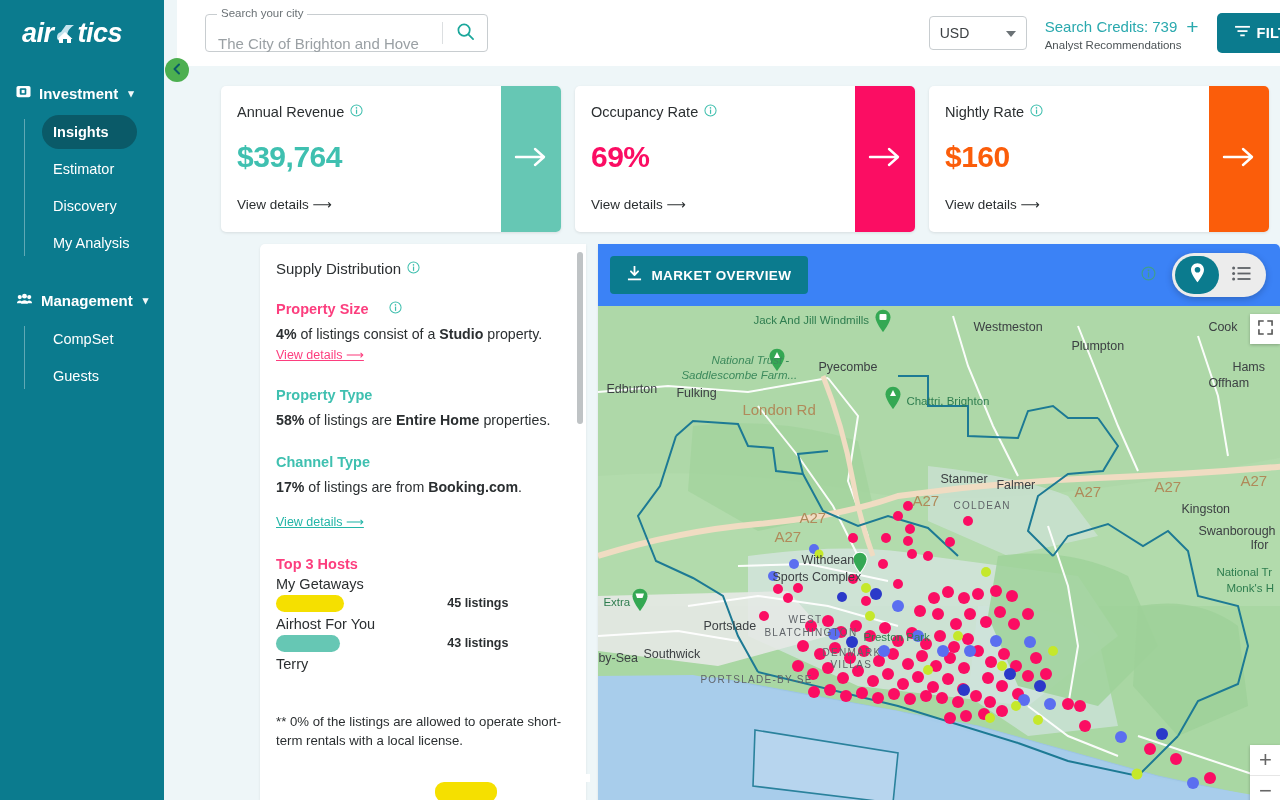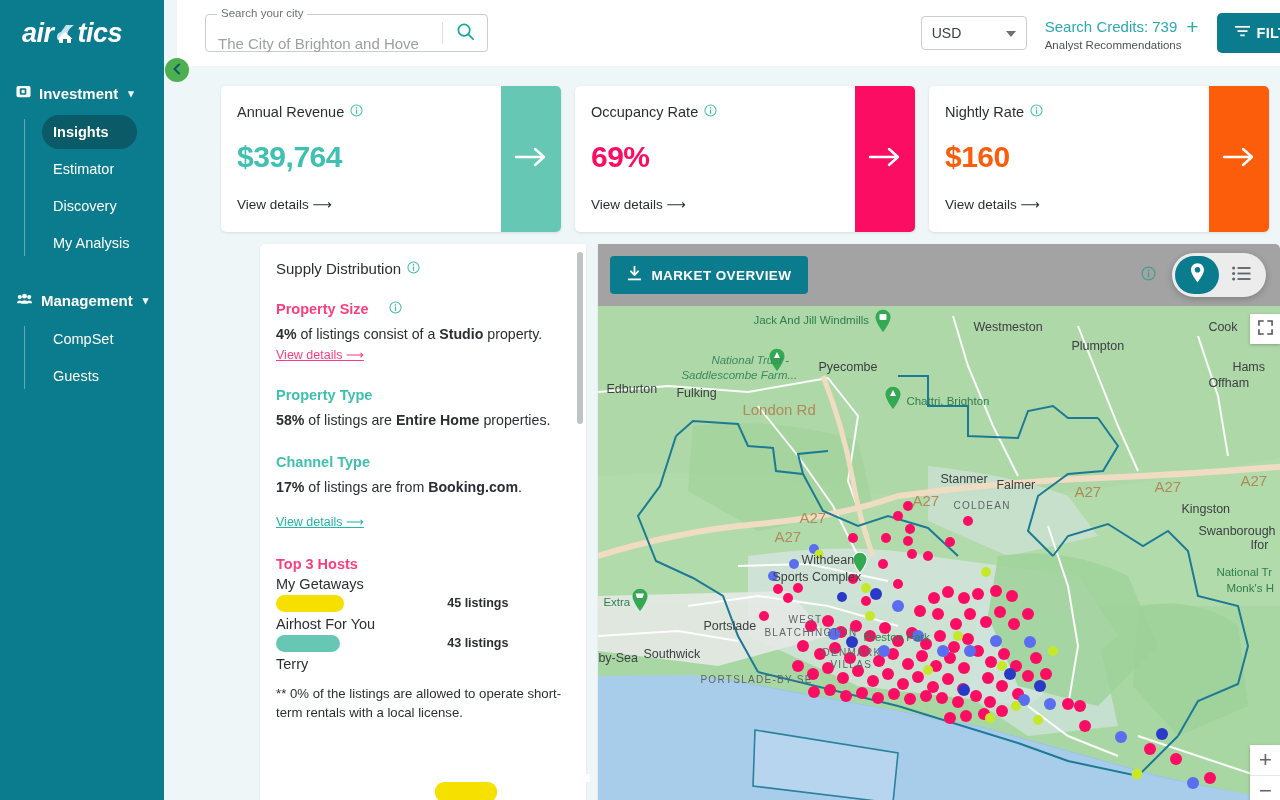--- a/index.html
+++ b/index.html
@@ -80,21 +80,21 @@
   }
   .search-input::placeholder { color: #9aa0a4; }
   .search-divider { width: 1px; height: 22px; background: #dcdfe1; }
   .search-btn {
     width: 44px; display: flex; align-items: center; justify-content: center;
     cursor: pointer; background: transparent; border: 0;
   }
 
   .top-right { margin-left: auto; display: flex; align-items: center; gap: 18px; padding-right: 0; }
   .currency-select {
-    width: 106px; height: 34px; border: 1px solid #c8cdd0; border-radius: 4px;
+    width: 98px; height: 34px; border: 1px solid #c8cdd0; border-radius: 4px;
     display: flex; align-items: center; justify-content: space-between;
     padding: 0 10px; font-size: 14px; color: #3c4043; cursor: pointer;
     background: #fff;
   }
   .credits-block { text-align: left; }
   .credits-line { display: flex; align-items: center; gap: 9px; }
   .credits-text { color: #2aa9ae; font-size: 15px; }
   .credits-plus { color: #2aa9ae; font-size: 21px; line-height: 1; cursor: pointer; }
   .credits-sub { font-size: 11.5px; color: #4c5356; margin-top: 2px; }
   .filter-btn {
@@ -141,38 +141,38 @@
   .view-link { font-size: 12.5px; margin-top: 3px; display: inline-block; text-decoration: underline; cursor: pointer; }
   .view-link.pink { color: #fc3e7e; }
   .view-link.teal { color: #23b5a7; }
 
   .hosts-head { color: #fc3e7e; font-weight: bold; font-size: 14.5px; margin-top: 26px; }
   .host-row { margin-top: 4px; }
   .host-name { font-size: 14.5px; color: #2b2f31; }
   .host-bar-line { display: flex; align-items: center; justify-content: space-between; margin-top: 3px; }
   .host-bar { height: 17px; border-radius: 9px; }
   .host-count { font-size: 12.5px; font-weight: bold; color: #2b2f31; margin-right: 60px; }
-  .footnote { font-size: 13.2px; color: #2b2f31; margin-top: 12px; line-height: 1.45; }
+  .footnote { font-size: 13.2px; color: #2b2f31; margin-top: 40px; line-height: 1.45; }
 
   .panel-scrollbar {
     position: absolute; right: 3px; top: 8px; width: 6px; height: 544px;
     background: transparent;
   }
   .panel-scrollbar .thumb {
     width: 6px; height: 172px; background: #bfc3c5; border-radius: 3px;
   }
 
   .map-panel {
     width: 690px; height: 560px; background: #fff; border-radius: 0 5px 5px 0;
     margin-left: 12px; position: relative; overflow: hidden;
     box-shadow: 0 1px 3px rgba(0,0,0,.08);
   }
   .map-toolbar {
     height: 62px; display: flex; align-items: center; padding: 0 14px 0 12px;
-    position: relative; z-index: 6; background: #a3a3a3;
+    position: relative; z-index: 6; background: #3b82f6;
   }
   .market-btn {
     height: 38px; background: #0b7b8e; color: #fff; border: 0; border-radius: 4px;
     display: flex; align-items: center; gap: 9px; padding: 0 17px;
     font-size: 13.5px; font-weight: bold; letter-spacing: .4px; cursor: pointer;
     font-family: "Liberation Sans", sans-serif;
   }
   .map-toolbar-right { margin-left: auto; display: flex; align-items: center; gap: 16px; }
   .view-toggle {
     display: flex; align-items: center; background: #ececec; border-radius: 22px;

